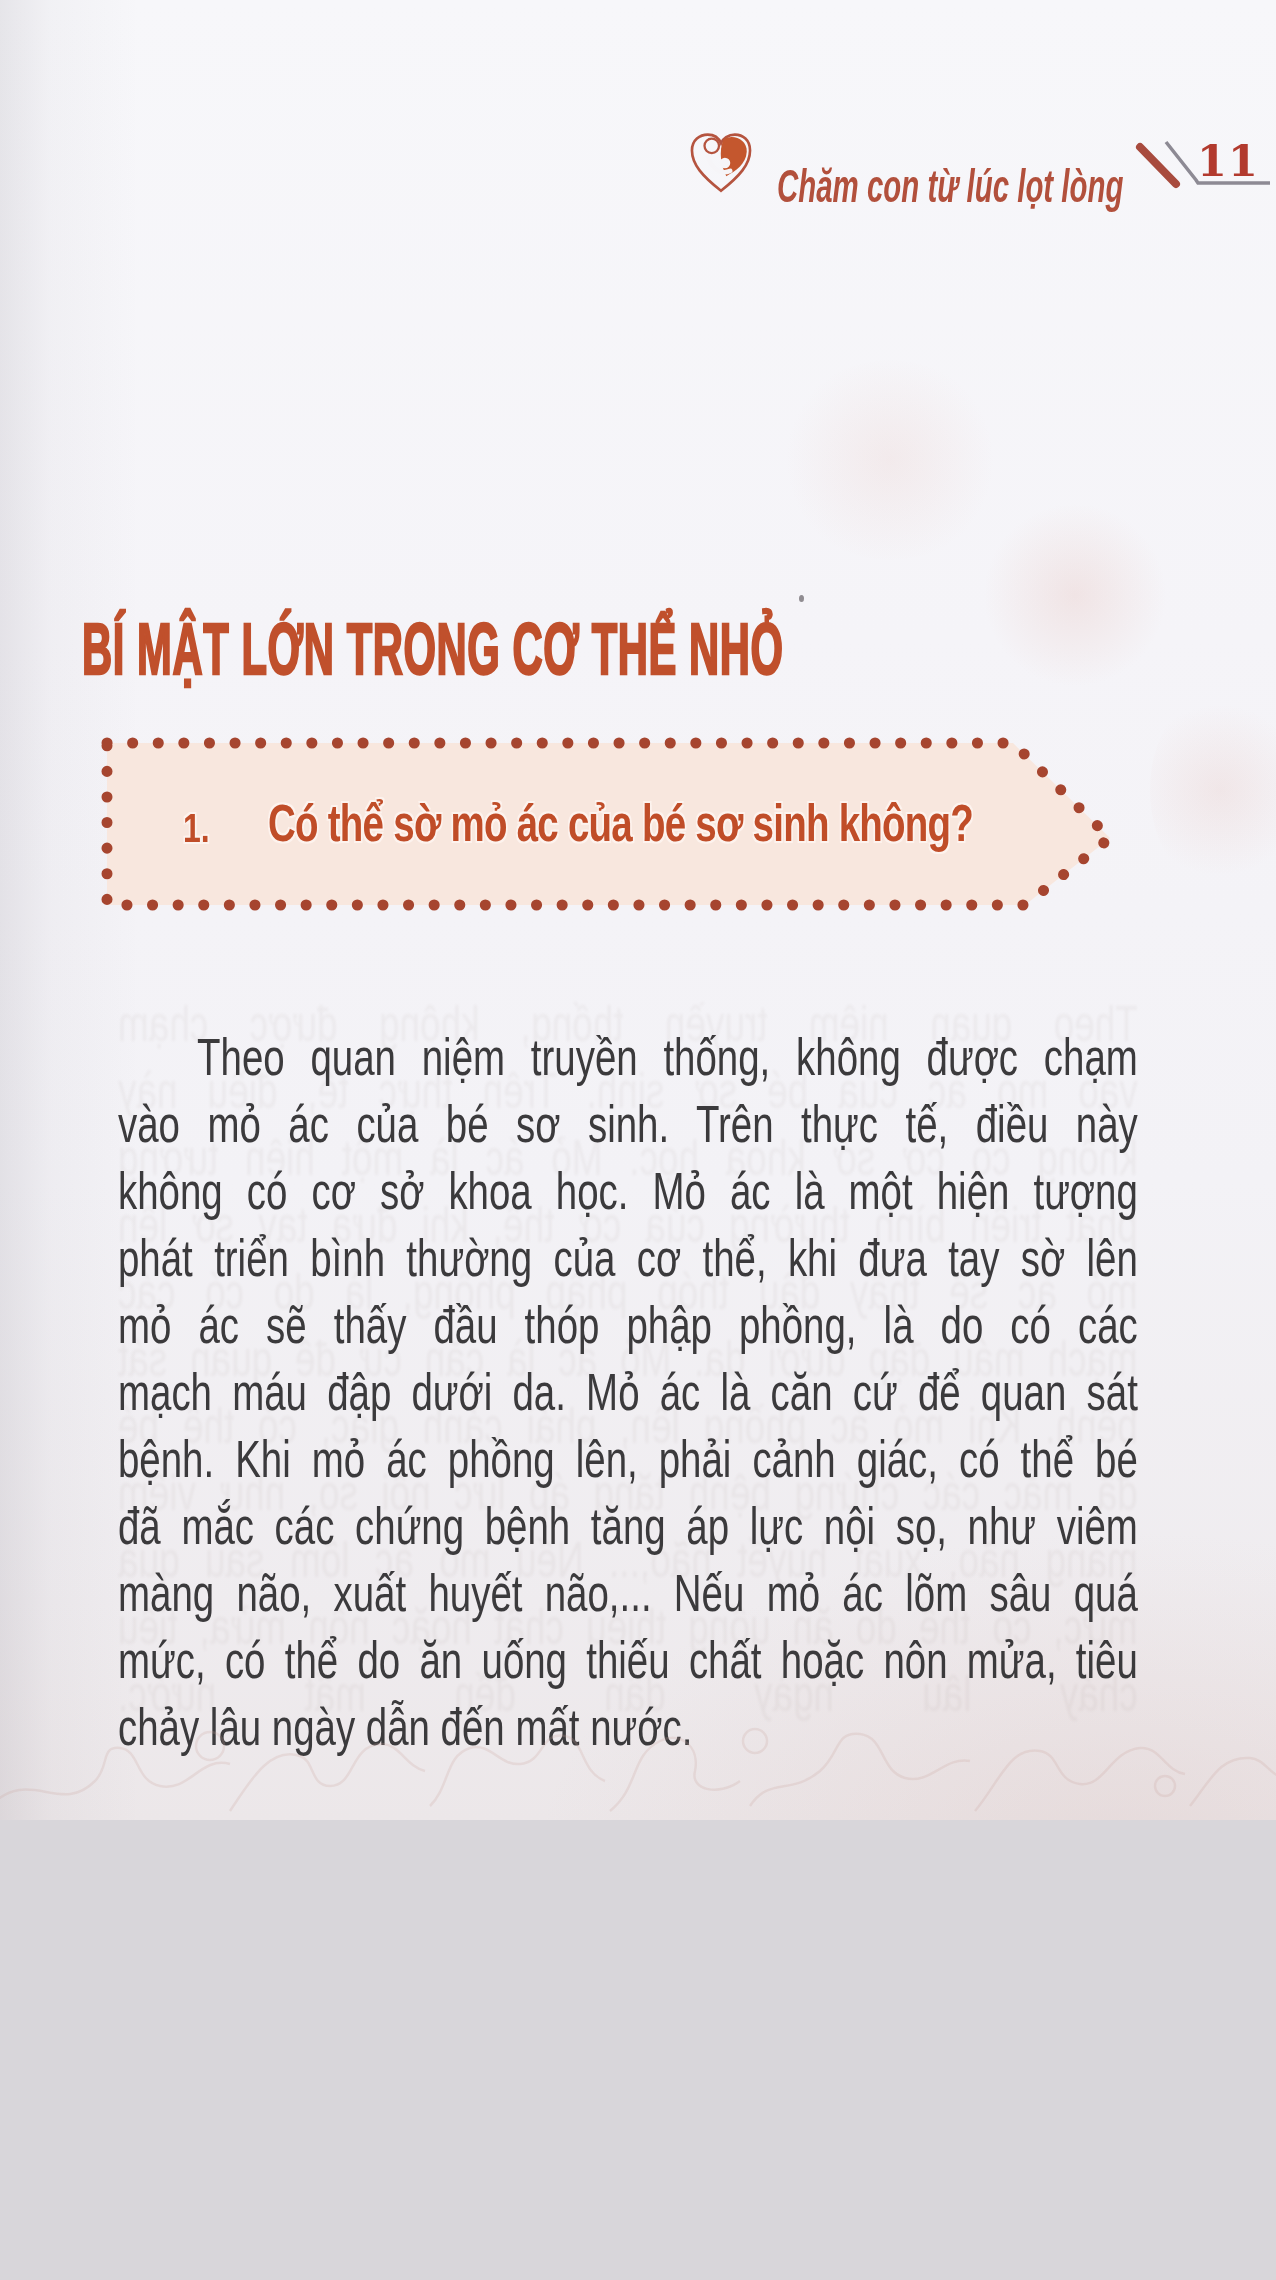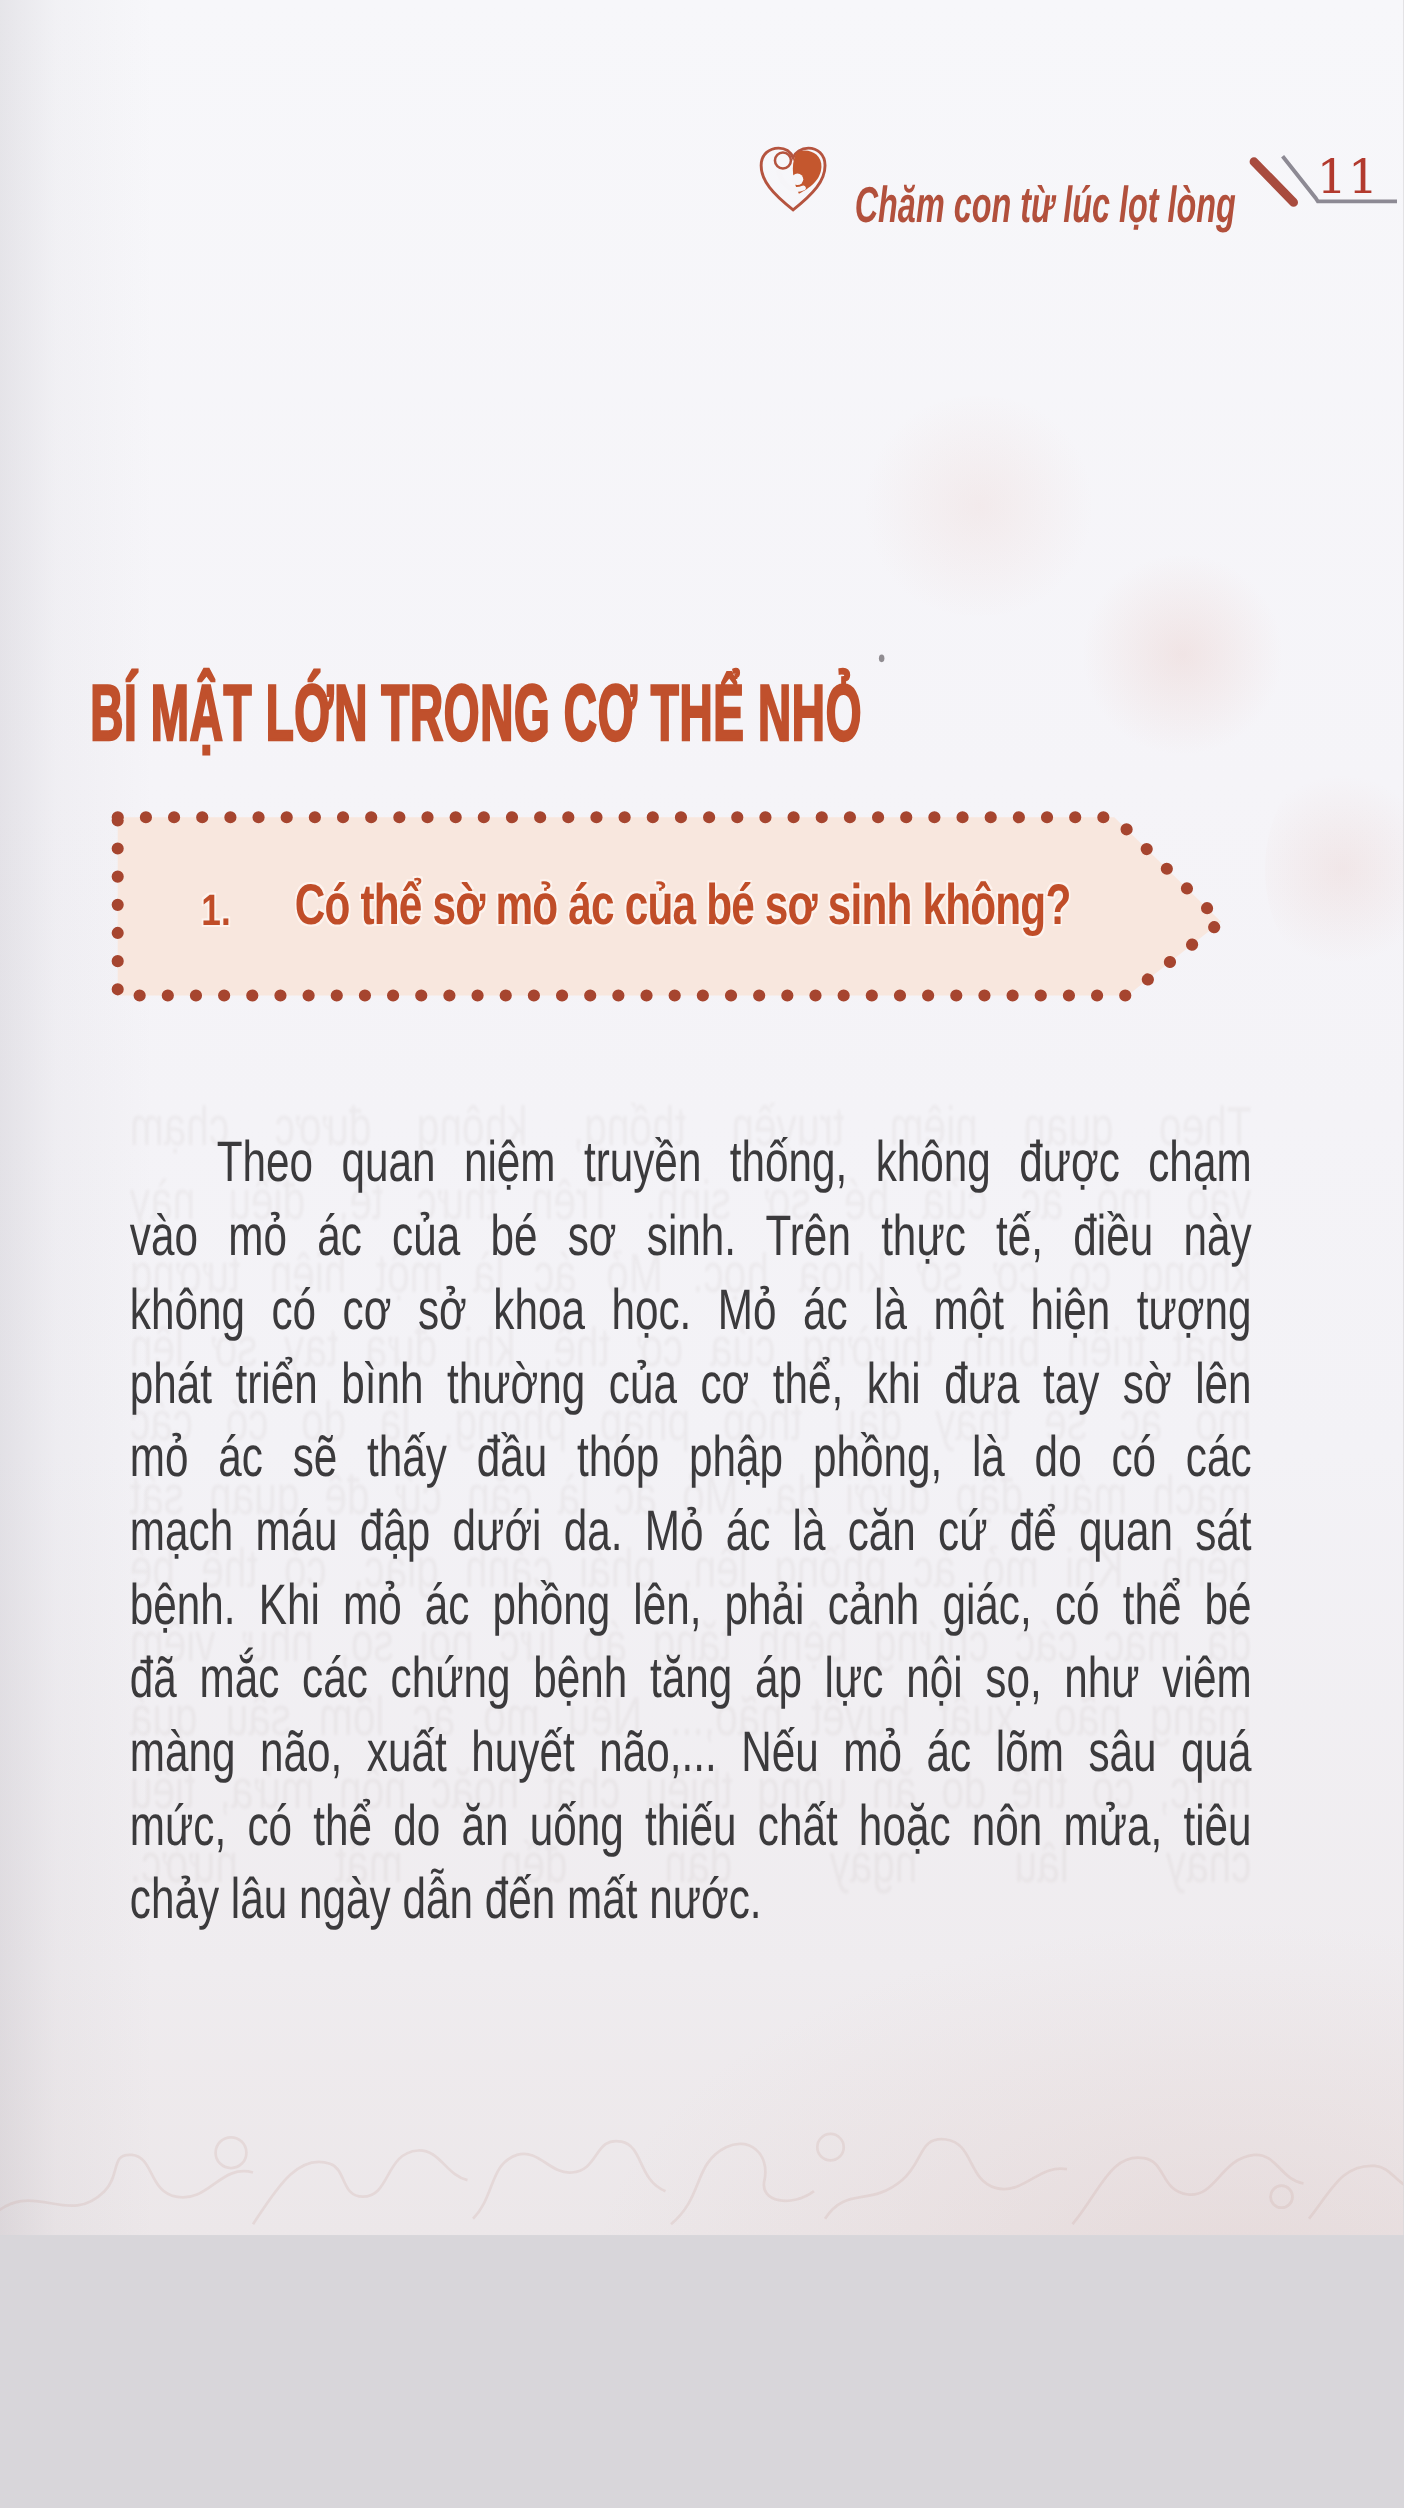--- a/index.html
+++ b/index.html
@@ -1,34 +1,34 @@
 <!DOCTYPE html>
 <html><head>
 <meta charset="utf-8">
 <style>
   html,body{margin:0;padding:0;background:#d8d6da;}
   .page{
-    position:relative;width:1276px;height:2032px;overflow:hidden;
+    position:relative;width:1276px;height:1820px;overflow:hidden;
     font-family:"Liberation Sans","DejaVu Sans",sans-serif;
     background:
       radial-gradient(ellipse 900px 500px at 88% 102%, rgba(214,186,182,0.28), rgba(214,186,182,0) 65%),
       linear-gradient(90deg, rgba(105,98,112,0.12) 0%, rgba(105,98,112,0.04) 4%, rgba(105,98,112,0.0) 11%),
       linear-gradient(180deg,#f7f7fa 0%, #f5f4f8 35%, #f3f2f6 65%, #efecef 88%, #ece7e9 100%);
   }
   
   .logo{position:absolute;left:688px;top:131px;}
   .tagline{
     position:absolute;left:777px;top:156px;height:60px;line-height:60px;
     font-size:46px;font-style:italic;font-weight:bold;color:#b2503c;
     white-space:nowrap;transform:scaleX(0.64);transform-origin:0 0;letter-spacing:0px;
   }
   .slash-art{position:absolute;left:1120px;top:134px;}
   .page-number{
     position:absolute;left:1197px;top:139px;height:44px;line-height:44px;
-    font-family:"DejaVu Serif","Liberation Serif",serif;font-weight:normal;
+    font-family:"DejaVu Serif","Liberation Serif",serif;font-weight:bold;
     font-size:43px;color:#b23a2e;letter-spacing:1px;
   }
   
   .heading{
     position:absolute;left:82px;top:607px;margin:0;height:84px;line-height:84px;
     font-size:72px;font-weight:bold;color:#c0502c;-webkit-text-stroke:2.5px #c0502c;
     white-space:nowrap;transform:scaleX(0.58);transform-origin:0 0;letter-spacing:1px;
   }
   
   .qbox{position:absolute;left:65px;top:733px;width:1070px;height:185px;}

